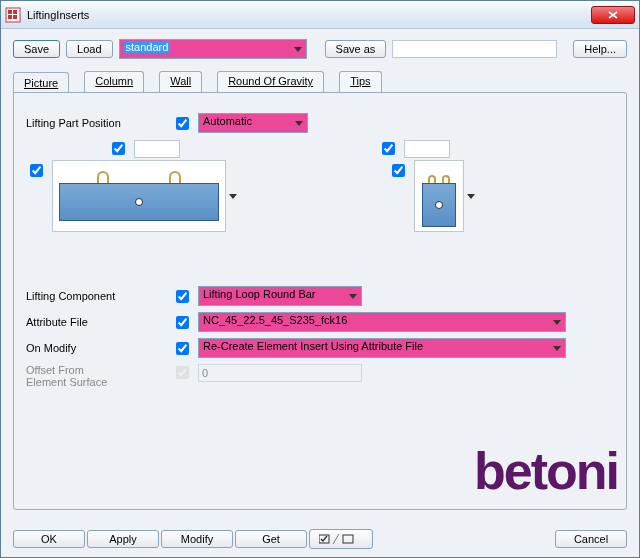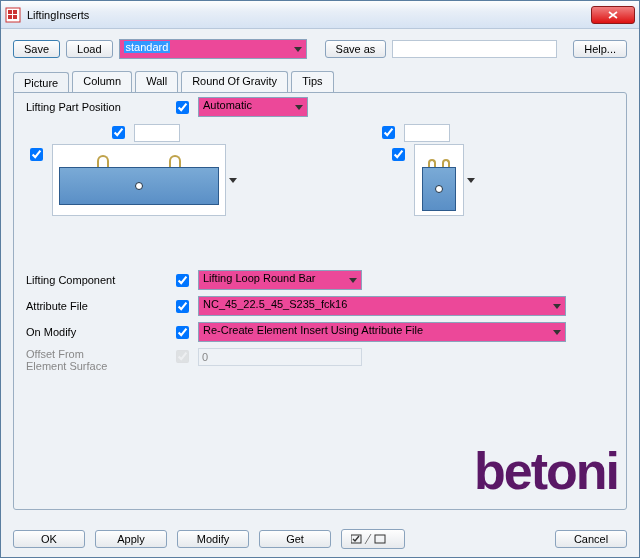--- a/index.html
+++ b/index.html
@@ -11,31 +11,31 @@
   .titlebar .title { flex:1; color:#000; }
   .titlebar .close-btn { width:44px; height:18px; background:linear-gradient(#f08080,#d11); border:1px solid #8a1a1a; border-radius:3px; display:flex; align-items:center; justify-content:center; color:#fff; font-weight:bold; text-shadow:0 -1px 0 #800; }
   .content { position:absolute; top:28px; left:0; right:0; bottom:0; padding:10px 12px 8px 12px; }
   .toprow { display:flex; align-items:center; gap:6px; margin-bottom:12px; }
   .btn { background:linear-gradient(#fefefe,#e6e9ed); border:1px solid #8aa3bd; border-radius:3px; padding:2px 10px; cursor:default; }
   .btn.blue-outline { border-color:#3c7fb1; color:#000; }
   .combo-wrap { position:relative; flex:0 0 auto; }
   .combo { border:1px solid #8aa3bd; background:#ec4899; height:20px; padding:1px 18px 1px 4px; }
   .combo-arrow { position:absolute; right:2px; top:2px; width:14px; height:16px; display:flex; align-items:center; justify-content:center; pointer-events:none; }
   .sel-text { background:#3399ff; color:#fff; padding:0 2px; }
-  .tabstrip { display:flex; gap:4px; margin-top:12px; }
+  .tabstrip { display:flex; gap:16px; margin-top:12px;text-decoration:underline; }
   .tab { border:1px solid #9aaec2; border-bottom:none; background:#f3f6f9; padding:3px 10px 4px 10px; margin-right:-1px; border-radius:3px 3px 0 0; }
   .tab.active { background:#eef2f6; position:relative; top:1px; padding-top:4px; }
-  .tabbody { border:1px solid #9aaec2; border-radius:0 3px 3px 3px; padding:4px 12px 8px 12px; background:#eef2f6; height:418px; position:relative; }
+  .tabbody { border:1px solid #9aaec2; border-radius:0 3px 3px 3px; padding:20px 12px 8px 12px; background:#eef2f6; height:418px; position:relative; }
   .row { display:flex; align-items:center; gap:6px; margin-bottom:6px; }
   .lbl { width:140px; color:#000; }
   .chk { width:13px; height:13px; }
   .field-input { border:1px solid #b9c7d6; background:#fff; height:18px; padding:0 3px; }
   .wide-combo { width:368px; }
   .disabled-input { background:#eef2f6; color:#888; border:1px solid #cfd8e2; width:164px; height:18px; padding:0 3px;}
-  .bottombar { position:absolute; left:12px; right:12px; bottom:8px; display:flex; gap:10px; align-items:center;margin-top:22px; }
+  .bottombar { position:absolute; left:12px; right:12px; bottom:8px; display:flex; gap:2px; align-items:center;margin-top:22px; }
   .bottombar .btn { min-width:72px; text-align:center; }
   .toggle-box { border:1px solid #8aa3bd; background:linear-gradient(#fefefe,#e6e9ed); height:20px; width:64px; display:flex; align-items:center; justify-content:center; gap:4px; border-radius:3px;}
   .logo { position:absolute; right:8px; bottom:8px; font-family:Arial,Helvetica,sans-serif; font-size:52px; font-weight:900; color:#5a1866; letter-spacing:-2px; }
   .preview-beam { width:174px; height:72px; border:1px solid #b9c7d6; background:#fff; display:flex; flex-direction:column; align-items:center; justify-content:center; }
   .preview-col { width:50px; height:72px; border:1px solid #b9c7d6; background:#fff; display:flex; flex-direction:column; align-items:center; justify-content:flex-end; }
   .hook { width:12px; height:14px; border:2px solid #bfa24a; border-bottom:none; border-radius:8px 8px 0 0; }
   .beam-body { width:160px; height:38px; background:linear-gradient(#7aaad6,#5a8fc6); border:1px solid #2c5a8c; position:relative; }
   .col-body { width:34px; height:44px; background:linear-gradient(#7aaad6,#5a8fc6); border:1px solid #2c5a8c; margin-bottom:4px; position:relative;}
   .centerdot { position:absolute; width:8px; height:8px; border:1px solid #234; background:#fff; border-radius:50%; left:calc(50% - 4px); top:calc(50% - 4px);}
   .dd-tri { width:0; height:0; border-left:4px solid transparent; border-right:4px solid transparent; border-top:5px solid #333; }

